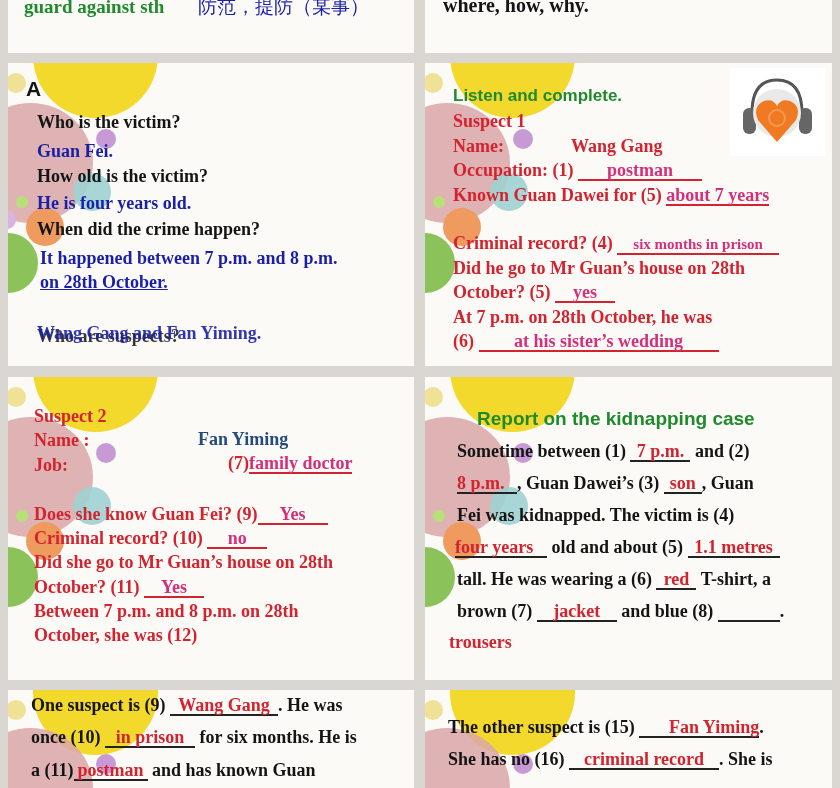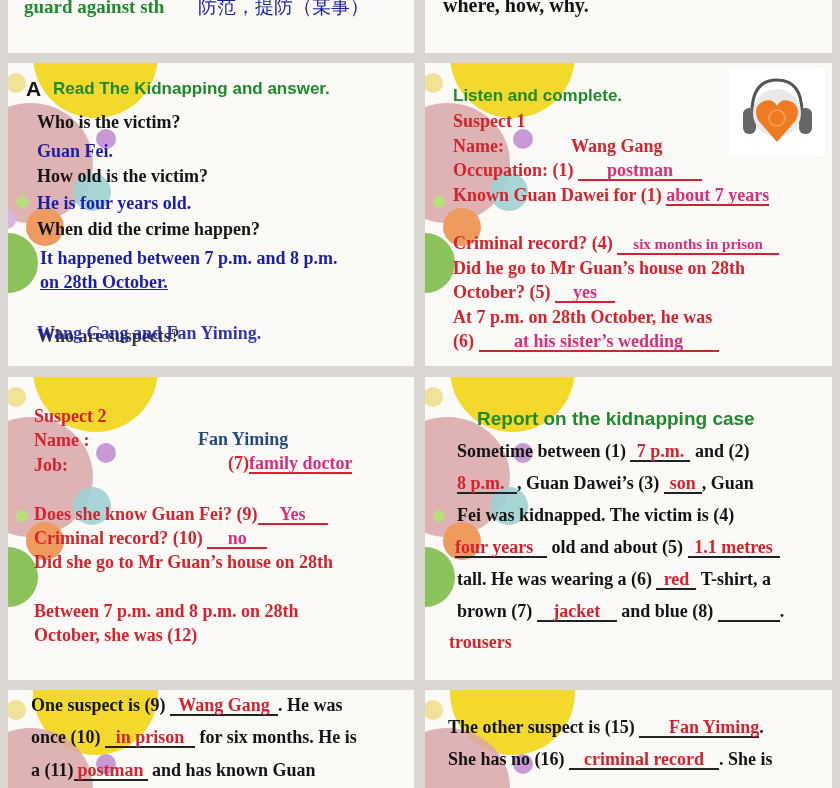--- a/index.html
+++ b/index.html
@@ -36,21 +36,20 @@
   <div class="deco" style="left:-2px;top:10px;width:20px;height:20px;background:#efe196;"></div>
   <div class="deco" style="left:-40px;top:40px;width:125px;height:120px;background:#d9a6a8;opacity:.85;"></div>
   <div class="deco" style="left:88px;top:66px;width:20px;height:20px;background:#c79ad6;"></div>
   <div class="deco" style="left:65px;top:110px;width:38px;height:38px;background:#9fd0d2;opacity:.9;"></div>
   <div class="deco" style="left:8px;top:133px;width:12px;height:12px;background:#b8e07a;"></div>
   <div class="deco" style="left:18px;top:145px;width:38px;height:38px;background:#ef9a5e;"></div>
   <div class="deco" style="left:-10px;top:148px;width:18px;height:18px;background:#d7b5e0;"></div>
   <div class="deco" style="left:-30px;top:170px;width:60px;height:60px;background:#8cc25a;"></div>
 
   <div class="txt black sans" style="left:18px;top:15px;font-size:21px;">A</div>
-  <div class="txt green sans" style="left:45px;top:15px;font-size:17px;">Read The Kidnapping and answer.</div>
   <div class="txt black" style="left:29px;top:48px;">Who is the victim?</div>
   <div class="txt blue" style="left:29px;top:77px;">Guan Fei.</div>
   <div class="txt blue" style="left:29px;top:129px;">He is four years old.</div>
   <div class="txt black" style="left:29px;top:102px;">How old is the victim?</div>
   <div class="txt black" style="left:29px;top:155px;">When did the crime happen?</div>
   <div class="txt blue" style="left:32px;top:184px;">It happened between 7 p.m. and 8 p.m.</div>
   <div class="txt blue" style="left:32px;top:208px;text-decoration:underline;">on 28th October.</div>
   <div class="txt black" style="left:29px;top:262px;opacity:.85;">Who are suspects?</div>
   <div class="txt blue" style="left:29px;top:259px;opacity:.9;">Wang Gang and Fan Yiming.</div>
 </div>
@@ -78,21 +77,21 @@
 
   <div class="txt green sans" style="left:28px;top:22px;font-size:17px;">Listen and complete.</div>
   <div class="txt red" style="left:28px;top:47px;">Suspect 1</div>
   <div class="txt red" style="left:28px;top:72px;">Name:</div>
   <div class="txt red" style="left:146px;top:72px;">Wang Gang</div>
   <div class="txt red" style="left:28px;top:96px;">
     <span>Occupation:  (1)</span>
     <span class="ans ansp" style="width:124px;">postman</span>
   </div>
   <div class="txt red" style="left:28px;top:121px;">
-    <span>Known Guan Dawei for (1)</span>
+    <span>Known Guan Dawei for (5)</span>
     <span class="ans ansp">about 7 years</span>
   </div>
   <div class="txt red" style="left:28px;top:169px;">
     <span>Criminal record? (4)</span>
     <span class="ans ansp" style="width:162px;font-size:15px;">six months in prison</span>
   </div>
   <div class="txt red" style="left:28px;top:194px;">Did he go to Mr Guan’s house on 28th</div>
   <div class="txt red" style="left:28px;top:218px;">
     <span>October? (5)</span>
     <span class="ans ansp" style="width:60px;">yes</span>
@@ -122,20 +121,24 @@
     <span>(7)</span><span class="ans ansp">family doctor</span>
   </div>
   <div class="txt red" style="left:26px;top:126px;">
     <span>Does she know Guan Fei? (9)</span><span class="ans ansp" style="width:70px;">Yes</span>
   </div>
   <div class="txt red" style="left:26px;top:150px;">
     <span>Criminal record? (10)</span>
     <span class="ans ansp" style="width:60px;">no</span>
   </div>
   <div class="txt red" style="left:26px;top:174px;">Did she go to Mr Guan’s house on 28th</div>
+  <div class="txt red" style="left:26px;top:199px;">
+    <span>October? (11)</span>
+    <span class="ans ansp" style="width:60px;">Yes</span>
+  </div>
   <div class="txt red" style="left:26px;top:223px;">Between 7 p.m. and 8 p.m. on 28th</div>
   <div class="txt red" style="left:26px;top:247px;">October, she was (12)</div>
 </div>
 
 <div class="slide" style="left:425px;top:377px;width:407px;height:303px;">
   <div class="deco" style="left:25px;top:-70px;width:125px;height:125px;background:#f3d92c;"></div>
   <div class="deco" style="left:-2px;top:10px;width:20px;height:20px;background:#efe196;"></div>
   <div class="deco" style="left:-40px;top:40px;width:125px;height:120px;background:#d9a6a8;opacity:.85;"></div>
   <div class="deco" style="left:88px;top:66px;width:20px;height:20px;background:#c79ad6;"></div>
   <div class="deco" style="left:65px;top:110px;width:38px;height:38px;background:#9fd0d2;opacity:.9;"></div>

